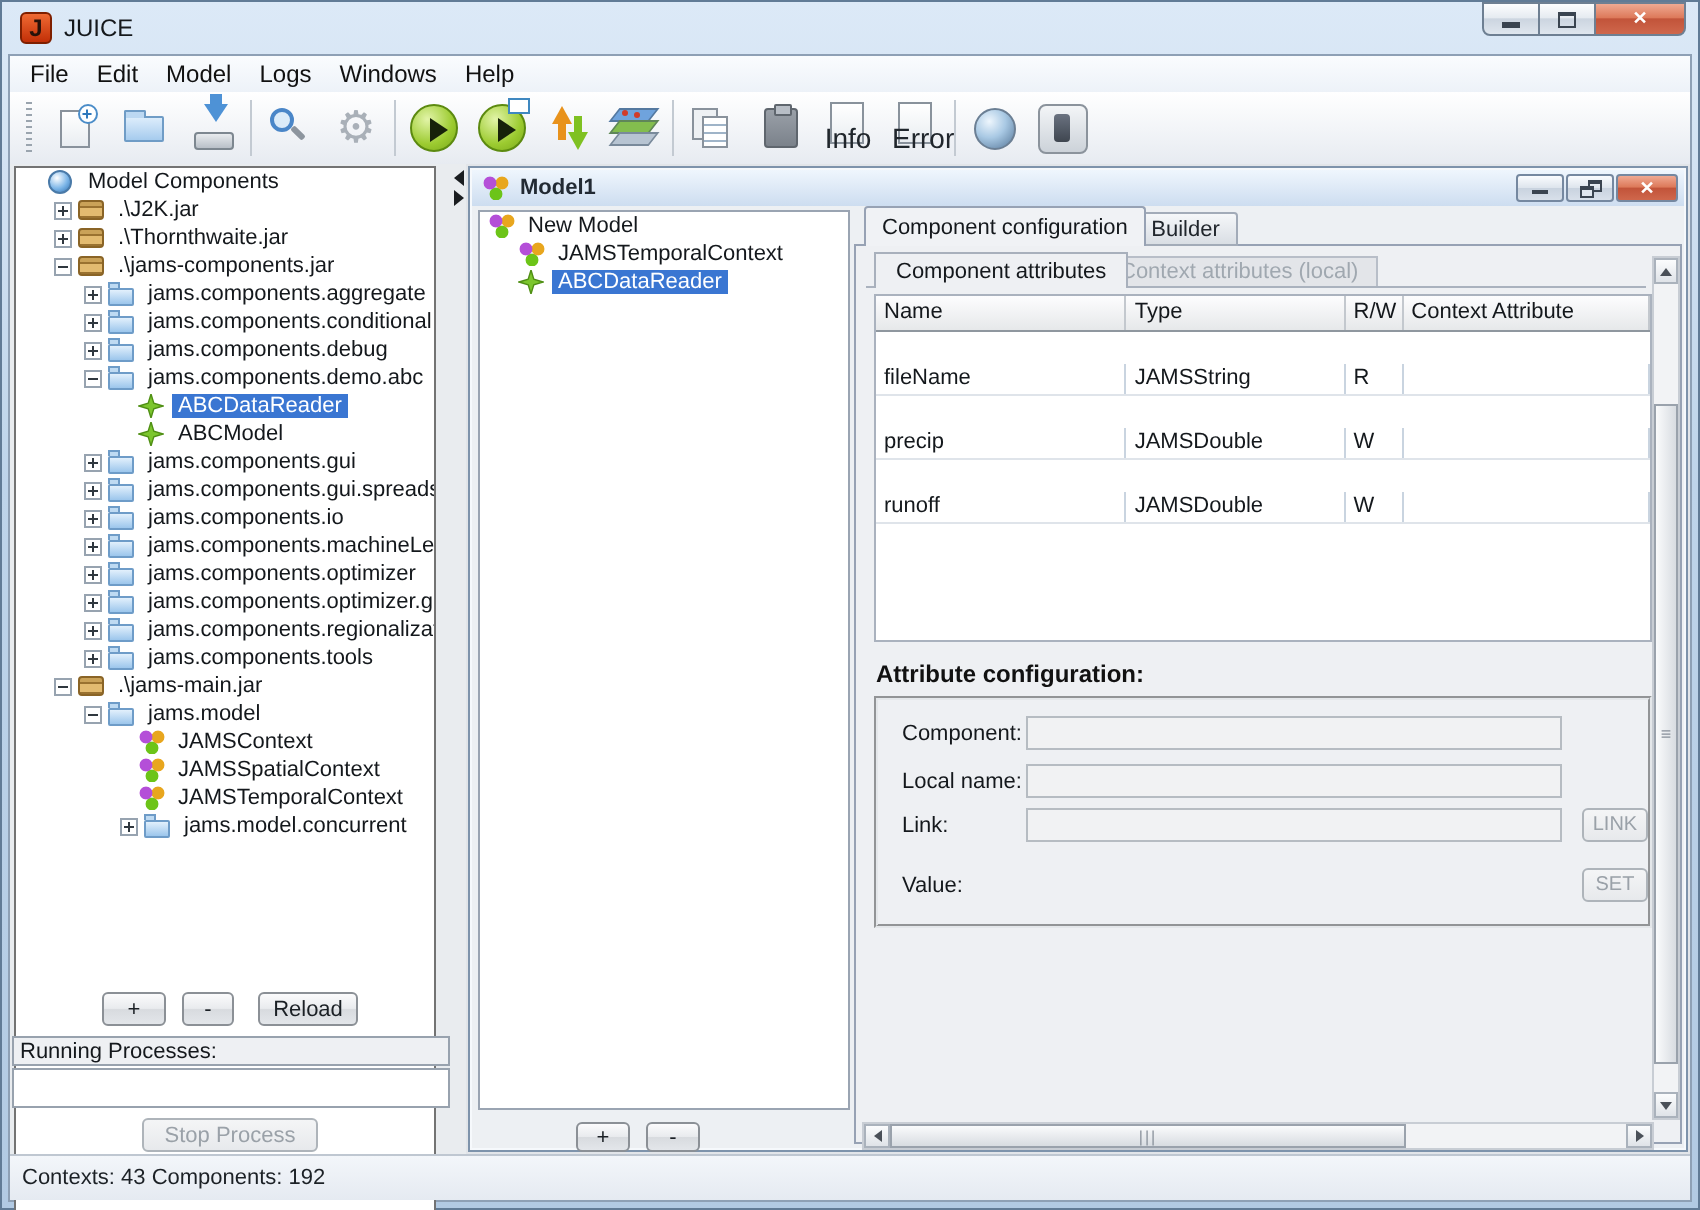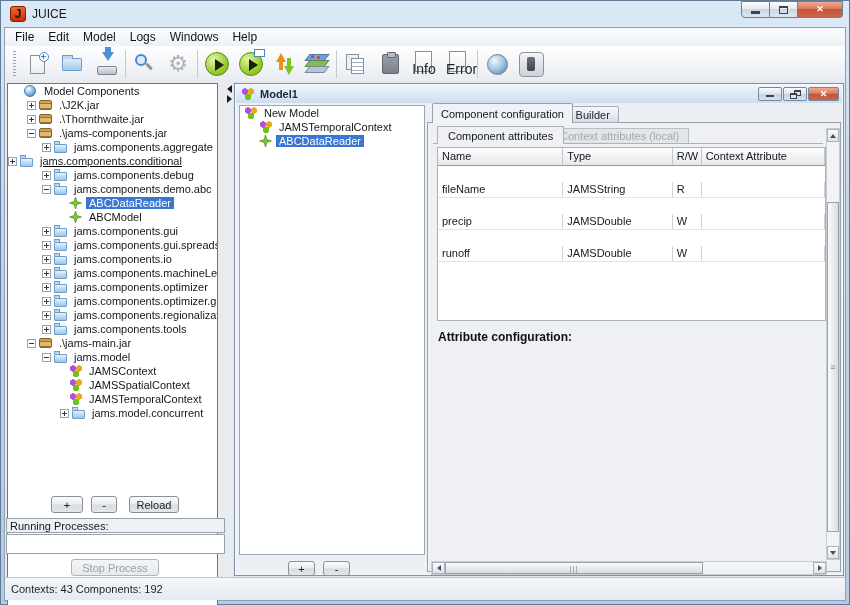--- a/index.html
+++ b/index.html
@@ -292,21 +292,21 @@
             <div class="tree-row" style="padding-left: 19px;">
               <span class="toggle minus"></span>
               <span class="ticon ticon-jar"></span>
               <span class="tlabel">.\jams-components.jar</span>
             </div>
             <div class="tree-row" style="padding-left: 34px;">
               <span class="toggle plus"></span>
               <span class="ticon ticon-folder"></span>
               <span class="tlabel">jams.components.aggregate</span>
             </div>
-            <div class="tree-row" style=" text-decoration: underline;">
+            <div class="tree-row" style="padding-left: 34px;">
               <span class="toggle plus"></span>
               <span class="ticon ticon-folder"></span>
               <span class="tlabel">jams.components.conditional</span>
             </div>
             <div class="tree-row" style="padding-left: 34px;">
               <span class="toggle plus"></span>
               <span class="ticon ticon-folder"></span>
               <span class="tlabel">jams.components.debug</span>
             </div>
             <div class="tree-row" style="padding-left: 34px;">
@@ -491,20 +491,31 @@
               </div>
               <div class="trow">
                 <div class="td" style="width: 126px;">runoff</div>
                 <div class="td" style="width: 110px;">JAMSDouble</div>
                 <div class="td" style="width: 29px;">W</div>
                 <div class="td" style="width: 124px;"></div>
               </div>
             </div>
 
           <div class="attrhead">Attribute configuration:</div>
+          <div class="cfgpanel">
+            <span class="cfg-label" style="top:11px">Component:</span>
+            <input class="cfg-field" style="top: 8px;" disabled="" value="">
+            <span class="cfg-label" style="top:35px">Local name:</span>
+            <input class="cfg-field" style="top: 32px;" disabled="" value="">
+            <span class="cfg-label" style="top:57px">Link:</span>
+            <input class="cfg-field" style="top: 54px;" disabled="" value="">
+            <div class="btn disabled cfg-btn" style="top:54px">LINK</div>
+            <span class="cfg-label" style="top:87px">Value:</span>
+            <div class="btn disabled cfg-btn" style="top:84px">SET</div>
+          </div>
 
           <div class="vscroll">
             <div class="sbtn" style="left:0;top:0;width:12px;height:13px">
                 <span class="tri-up"></span>
               </div>
             <div class="vthumb" style="top:73px;height:330px">≡</div>
             <div class="sbtn" style="left:0;bottom:0;width:12px;height:13px">
                 <span class="tri-down"></span>
               </div>
           </div>

